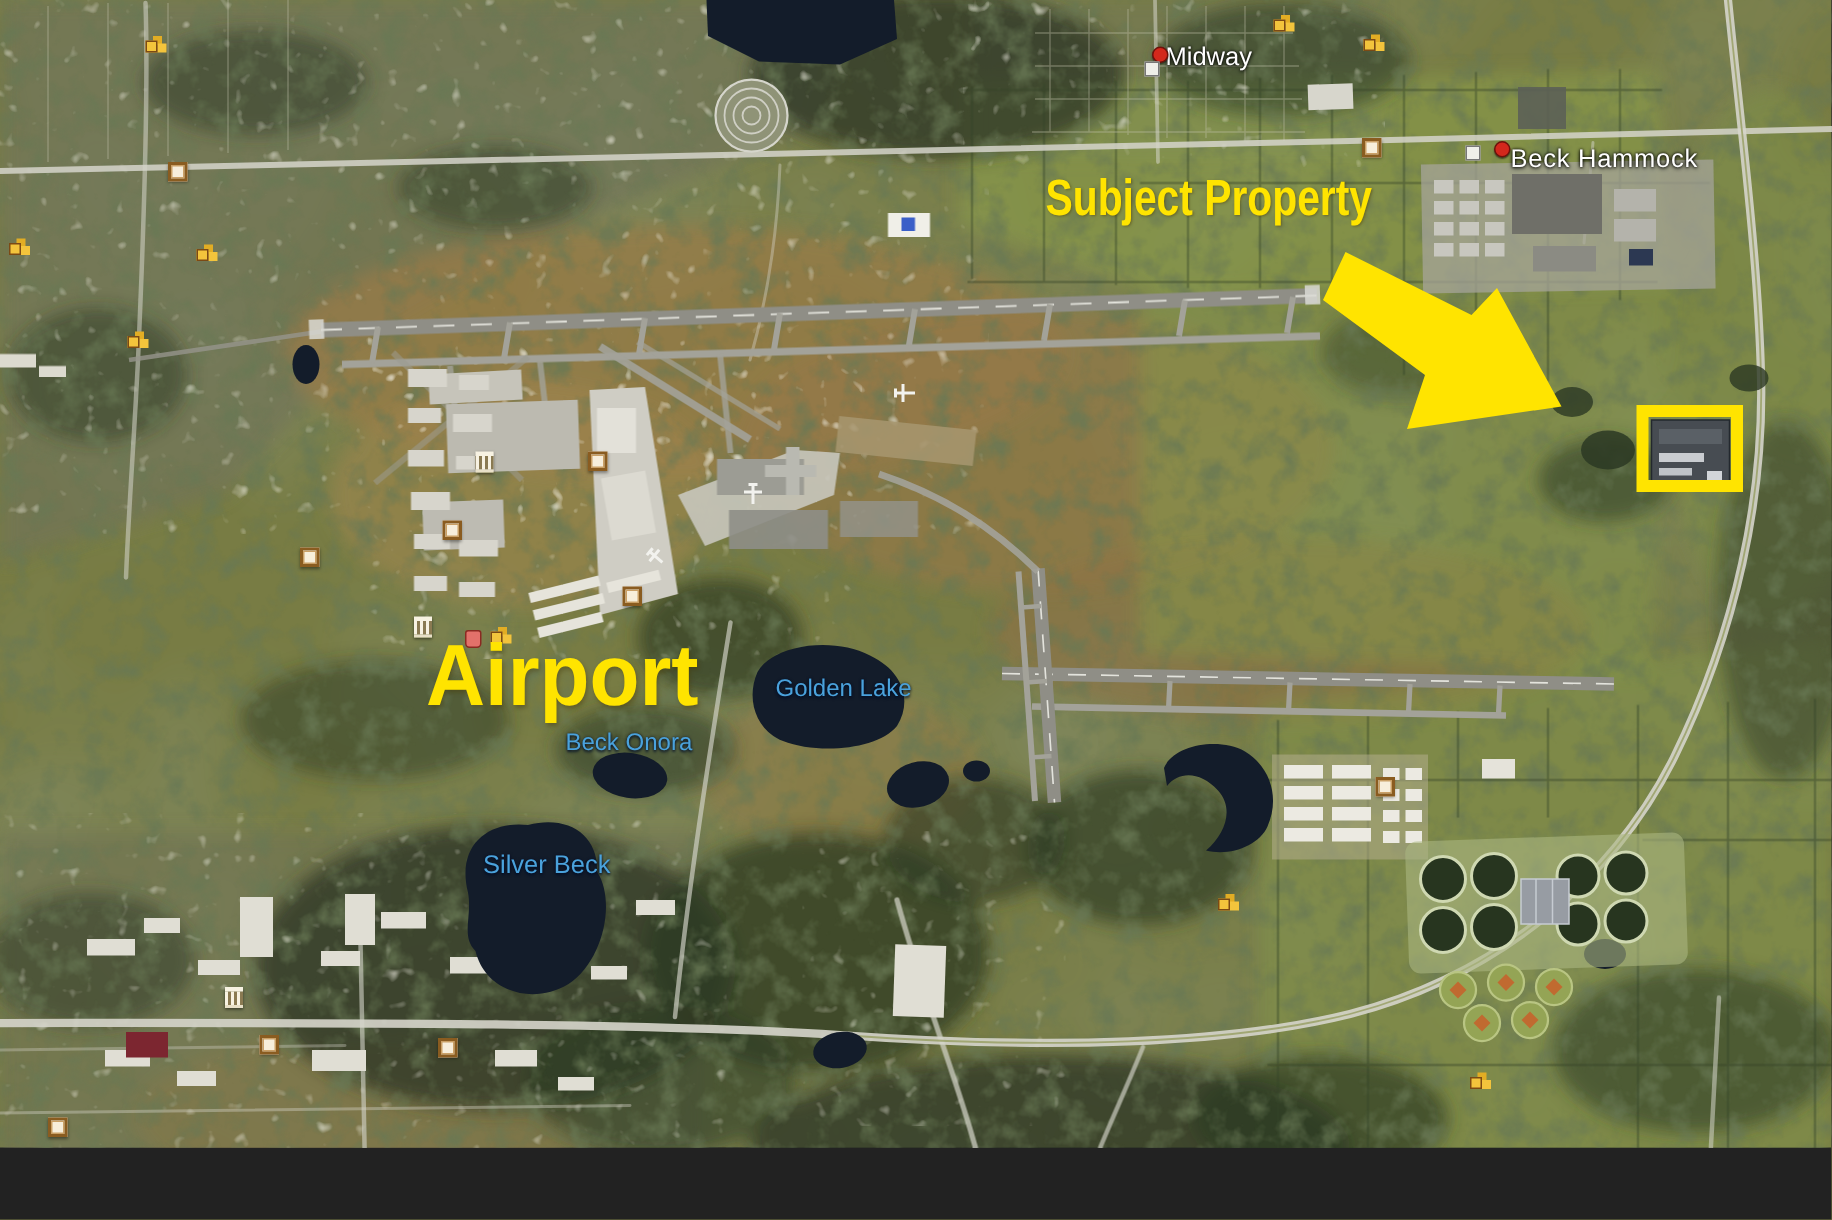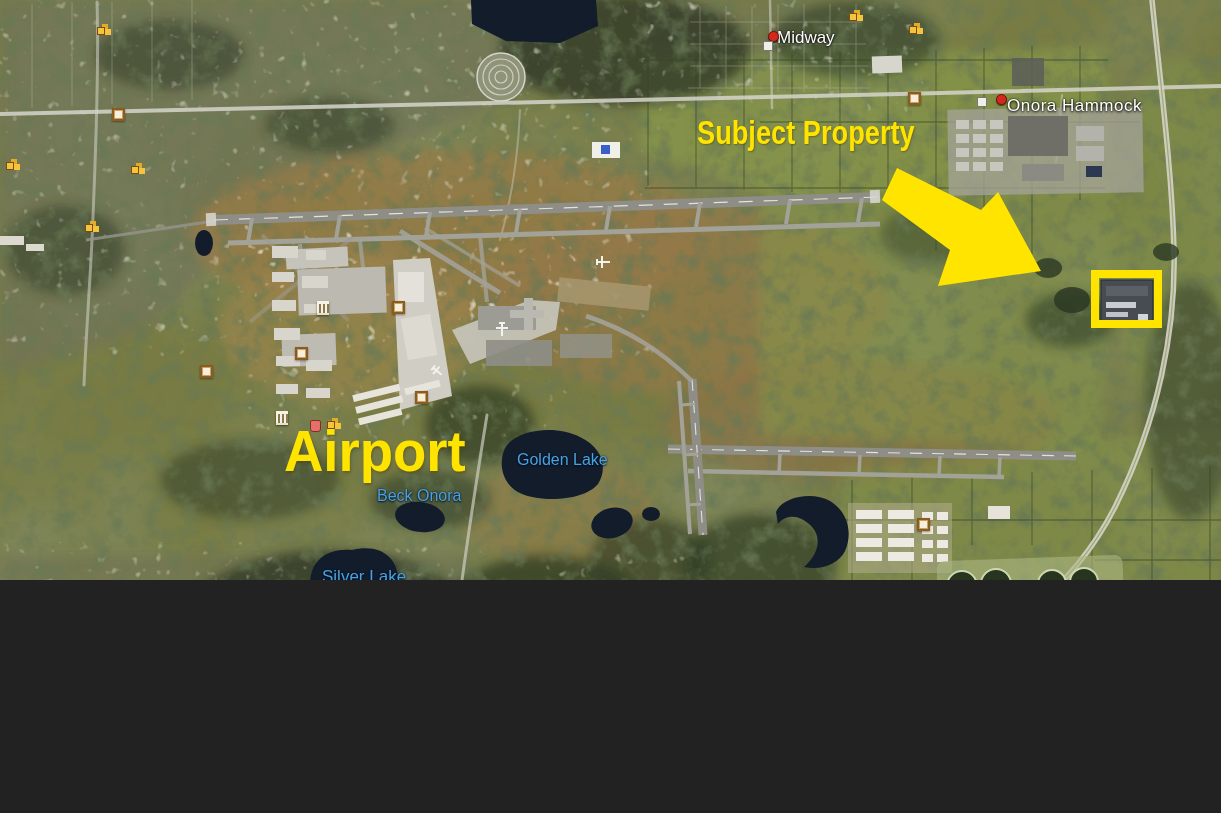--- a/index.html
+++ b/index.html
@@ -1,16 +1,16 @@
 <!DOCTYPE html>
 <html><head>
 <meta charset="utf-8">
 <style>
   html,body{margin:0;padding:0;background:#222;}
-  .map{position:relative;width:1221px;height:580px;overflow:hidden;
+  .map{position:relative;width:1221px;height:765px;overflow:hidden;
        font-family:"Liberation Sans",sans-serif;background:#404040;}
   .map svg.terrain{position:absolute;left:0;top:0;}
   .lbl{position:absolute;white-space:nowrap;line-height:1;}
   .lbl.place{color:#fff;font-size:17px;text-shadow:0 1px 3px #000,0 0 2px #000;}
   .lbl.lake{color:#4aa2dc;font-size:16px;text-shadow:0 1px 2px rgba(0,15,40,.95),0 0 2px rgba(0,15,40,.7);}
   .annot{position:absolute;color:#ffe400;font-weight:700;white-space:nowrap;line-height:.95;
          transform-origin:left top;}
   .annot.subject{font-size:34px;transform:scaleX(.8);text-shadow:1px 1px 2px rgba(70,55,0,.45);}
   .annot.airport{font-size:58px;transform:scaleX(.94);text-shadow:1px 2px 3px rgba(70,55,0,.4);}
   .arrow{position:absolute;}
@@ -335,24 +335,24 @@
   <g transform="translate(502 329) rotate(90)">
           <path d="M-7,0 H7 M-1,-6 V6 M-6,-3 V3"></path>
         </g>
   <g transform="translate(437 371) rotate(40)">
           <path d="M-6,0 H6 M-1,-5 V5 M-5,-3 V3"></path>
         </g>
 </g>
 </svg>
 
 <div class="lbl place" style="left:777px;top:29px">Midway</div>
-<div class="lbl place" style="left:1007px;top:97px;letter-spacing:.5px">Onora Hammock</div>
+<div class="lbl place" style="left:1007px;top:97px;letter-spacing:.5px">Beck Hammock</div>
 <div class="lbl lake" style="left:517px;top:452px">Golden Lake</div>
 <div class="lbl lake" style="left:377px;top:488px">Beck Onora</div>
-<div class="lbl lake" style="left:322px;top:568px;font-size:17px">Silver Lake</div>
+<div class="lbl lake" style="left:322px;top:568px;font-size:17px">Silver Beck</div>
 
 <span class="ico ico-red-dot" style="left:768px;top:31px"></span>
 <span class="ico ico-wsq" style="left:763px;top:41px"></span>
 <span class="ico ico-red-dot" style="left:996px;top:94px"></span>
 <span class="ico ico-wsq" style="left:977px;top:97px"></span>
 <span class="ico ico-bldg" style="left:97px;top:27px"></span>
 <span class="ico ico-bldg" style="left:849px;top:13px"></span>
 <span class="ico ico-bldg" style="left:909px;top:26px"></span>
 <span class="ico ico-bldg" style="left:6px;top:162px"></span>
 <span class="ico ico-bldg" style="left:131px;top:166px"></span>

